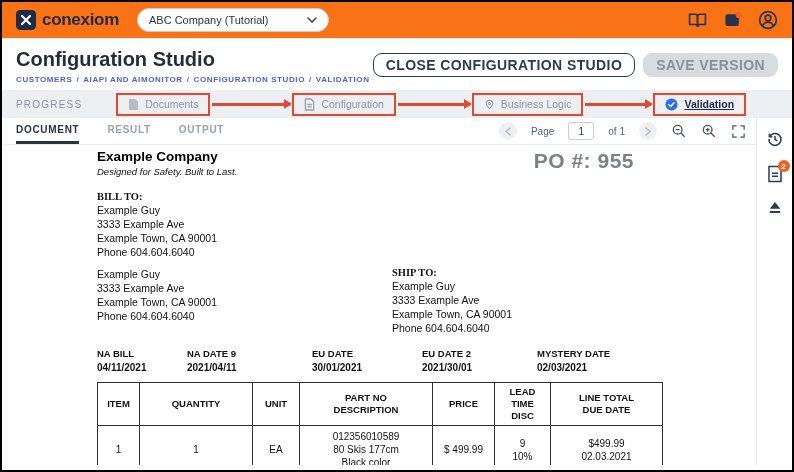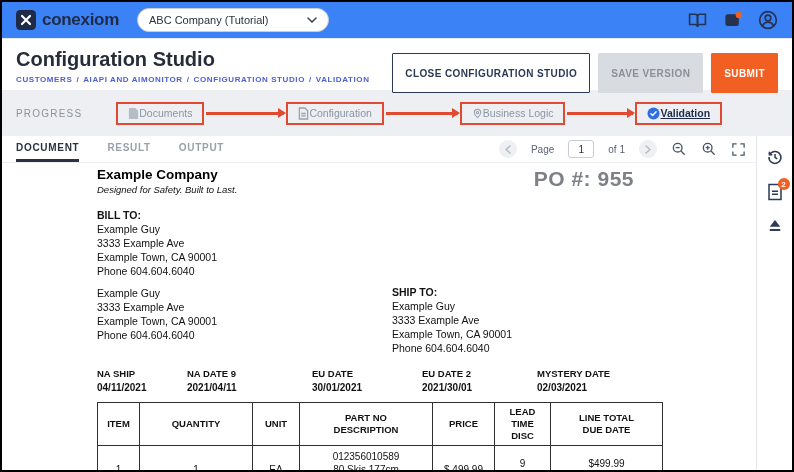--- a/index.html
+++ b/index.html
@@ -1,45 +1,45 @@
 <!DOCTYPE html>
 <html><head>
 <meta charset="utf-8">
 <style>
   * { margin:0; padding:0; box-sizing:border-box; }
   html,body { width:794px; height:472px; background:#fff; font-family:"Liberation Sans",sans-serif; }
   .frame { position:relative; width:794px; height:472px; border:2px solid #000; background:#fff; overflow:hidden; }
 
   
-  .topbar { height:37px; display:flex; align-items:center; padding:0 14px; border-bottom:1px solid #e7e9ee; background:#3b82f6; }
+  .topbar { height:37px; display:flex; align-items:center; padding:0 14px; border-bottom:1px solid #e7e9ee; background:#f97316; }
   .logo { display:flex; align-items:center; gap:6px; }
   .logo-mark { width:20px; height:20px; display:flex; }
   .logo-text { font-size:17px; font-weight:700; color:#1f2a47; letter-spacing:-0.3px; }
   .company-select { margin-left:18px; width:192px; height:24px; border:1px solid #c8ccd4; border-radius:13px;
     display:flex; align-items:center; justify-content:space-between; padding:0 11px; font-size:11px; color:#2b3240; cursor:pointer; background:#fff; }
   .topbar-icons { margin-left:auto; display:flex; align-items:center; gap:16px; }
   .tb-icon { position:relative; display:flex; cursor:pointer; }
 
   
   .header-row { display:flex; justify-content:space-between; align-items:flex-start; padding:9px 14px 6px; height:51px; }
   .page-title { font-size:20px; font-weight:700; color:#272d38; line-height:22px; }
   .breadcrumb { margin-top:5px; font-size:8px; font-weight:700; letter-spacing:0.6px; color:#4a5fd5; }
   .breadcrumb a { color:#4a5fd5; text-decoration:none; cursor:pointer; }
   .breadcrumb .sep { margin:0 4px; color:#4a5fd5; }
   .actions { display:flex; gap:8px; margin-top:5px; }
-  .btn { height:40px; font-size:10px; font-weight:700; letter-spacing:0.4px; border-radius:1px; padding:0 12px;
+  .btn { height:24px; font-size:14px; font-weight:700; letter-spacing:0.4px; border-radius:9px; padding:0 12px;
     font-family:"Liberation Sans",sans-serif; cursor:pointer; }
   .btn-outline { background:#fff; border:1px solid #2b3a55; color:#2b3a55; }
   .btn-disabled { background:#d8dbe0; border:1px solid #d8dbe0; color:#8a9099; cursor:default; }
   .btn-submit { background:#f15f22; border:1px solid #f15f22; color:#fff; }
 
   
-  .progress-row { height:46px; background:#edeff2; display:flex; align-items:center; padding:0 14px; }
+  .progress-row { height:28px; background:#edeff2; display:flex; align-items:center; padding:0 14px; }
   .progress-label { font-size:10px; color:#8b919c; letter-spacing:1.2px; margin-right:34px; }
-  .step { display:flex; align-items:center; gap:0; border:2px solid #e04a33; padding:3px 10px; cursor:pointer; background:transparent; }
+  .step { display:flex; align-items:center; gap:6px; border:2px solid #e04a33; padding:3px 10px; cursor:pointer; background:transparent; }
   .step-label { font-size:10.5px; color:#8b95a1; white-space:nowrap; }
   .step.validation .step-label { color:#1e2a4a; font-weight:700; text-decoration:underline; }
   .arrow { position:relative; height:3px; background:#e04a33; margin:0 2px; }
   .arrow::after { content:""; position:absolute; right:-2px; top:50%; transform:translateY(-50%);
     border-left:8px solid #e04a33; border-top:5px solid transparent; border-bottom:5px solid transparent; }
   .a1 { width:78px; } .a2 { width:72px; } .a3 { width:66px; }
 
   
   .content { display:flex; height:347px; }
   .main { flex:1; min-width:0; display:flex; flex-direction:column; }
@@ -59,21 +59,21 @@
     color:#fff; font-size:8px; font-weight:700; display:flex; align-items:center; justify-content:center; padding:0 2px; }
 
   
   .doc-viewport { flex:1; background:#fff; padding:4px 0 0 95px; overflow:hidden; }
   .doc-content { width:565px; color:#111; }
   .doc-head { display:flex; justify-content:space-between; align-items:flex-start; }
   .company-name { font-size:13.5px; font-weight:700; color:#000; }
   .tagline { font-size:9.5px; font-style:italic; margin-top:2px; color:#111; }
   .po { font-size:21px; font-weight:700; color:#7d8084; margin-right:28px; letter-spacing:0.5px; }
   .addr { margin-top:14px; font-size:10.5px; }
-  .addr-label { font-weight:700; margin-bottom:1px; }
+  .addr-label { font-weight:700; margin-bottom:1px;font-family:Liberation Serif, serif; }
   .addr-lines { white-space:pre-line; line-height:14px; }
   .two-col { display:flex; margin-top:8px; }
   .two-col .col-left { width:295px; }
   .two-col .addr { margin-top:0; }
   .dates { display:flex; margin-top:13px; }
   .date-col { font-size:10px; }
   .date-col .dh { font-weight:700; font-size:9.5px; }
   .date-col .dv { margin-top:3px;font-weight:bold; }
   .dc1{width:90px;} .dc2{width:125px;} .dc3{width:110px;} .dc4{width:115px;} .dc5{width:115px;}
   table.po-table { margin-top:9px; width:565px; border-collapse:collapse; table-layout:fixed; }
@@ -129,21 +129,20 @@
   <div class="header-row">
     <div>
       <h1 class="page-title">Configuration Studio</h1>
       <nav class="breadcrumb">
         <a>CUSTOMERS</a><span class="sep">/</span><a>AIAPI AND AIMONITOR</a><span class="sep">/</span><a>CONFIGURATION STUDIO</a><span class="sep">/</span><a>VALIDATION</a>
       </nav>
     </div>
     <div class="actions">
       <button class="btn btn-outline">CLOSE CONFIGURATION STUDIO</button>
       <button class="btn btn-disabled">SAVE VERSION</button>
-      <button class="btn btn-submit">SUBMIT</button>
     </div>
   </div>
 
   <div class="progress-row">
     <span class="progress-label">PROGRESS</span>
 
     <div class="step">
       <span style="display:flex;">
         <svg width="11" height="13" viewBox="0 0 12 14">
             <path d="M1 1h7l3 3v9H1z" fill="#b7bdc6"></path>
@@ -258,21 +257,21 @@
               <div class="addr-label">SHIP TO:</div>
               <div class="addr-lines">Example Guy
 3333 Example Ave
 Example Town, CA 90001
 Phone 604.604.6040</div>
             </div>
           </div>
 
           <div class="dates">
             <div class="date-col dc1">
-              <div class="dh">NA SHIP</div>
+              <div class="dh">NA BILL</div>
               <div class="dv">04/11/2021</div>
             </div>
             <div class="date-col dc2">
               <div class="dh">NA DATE 9</div>
               <div class="dv">2021/04/11</div>
             </div>
             <div class="date-col dc3">
               <div class="dh">EU DATE</div>
               <div class="dv">30/01/2021</div>
             </div>

